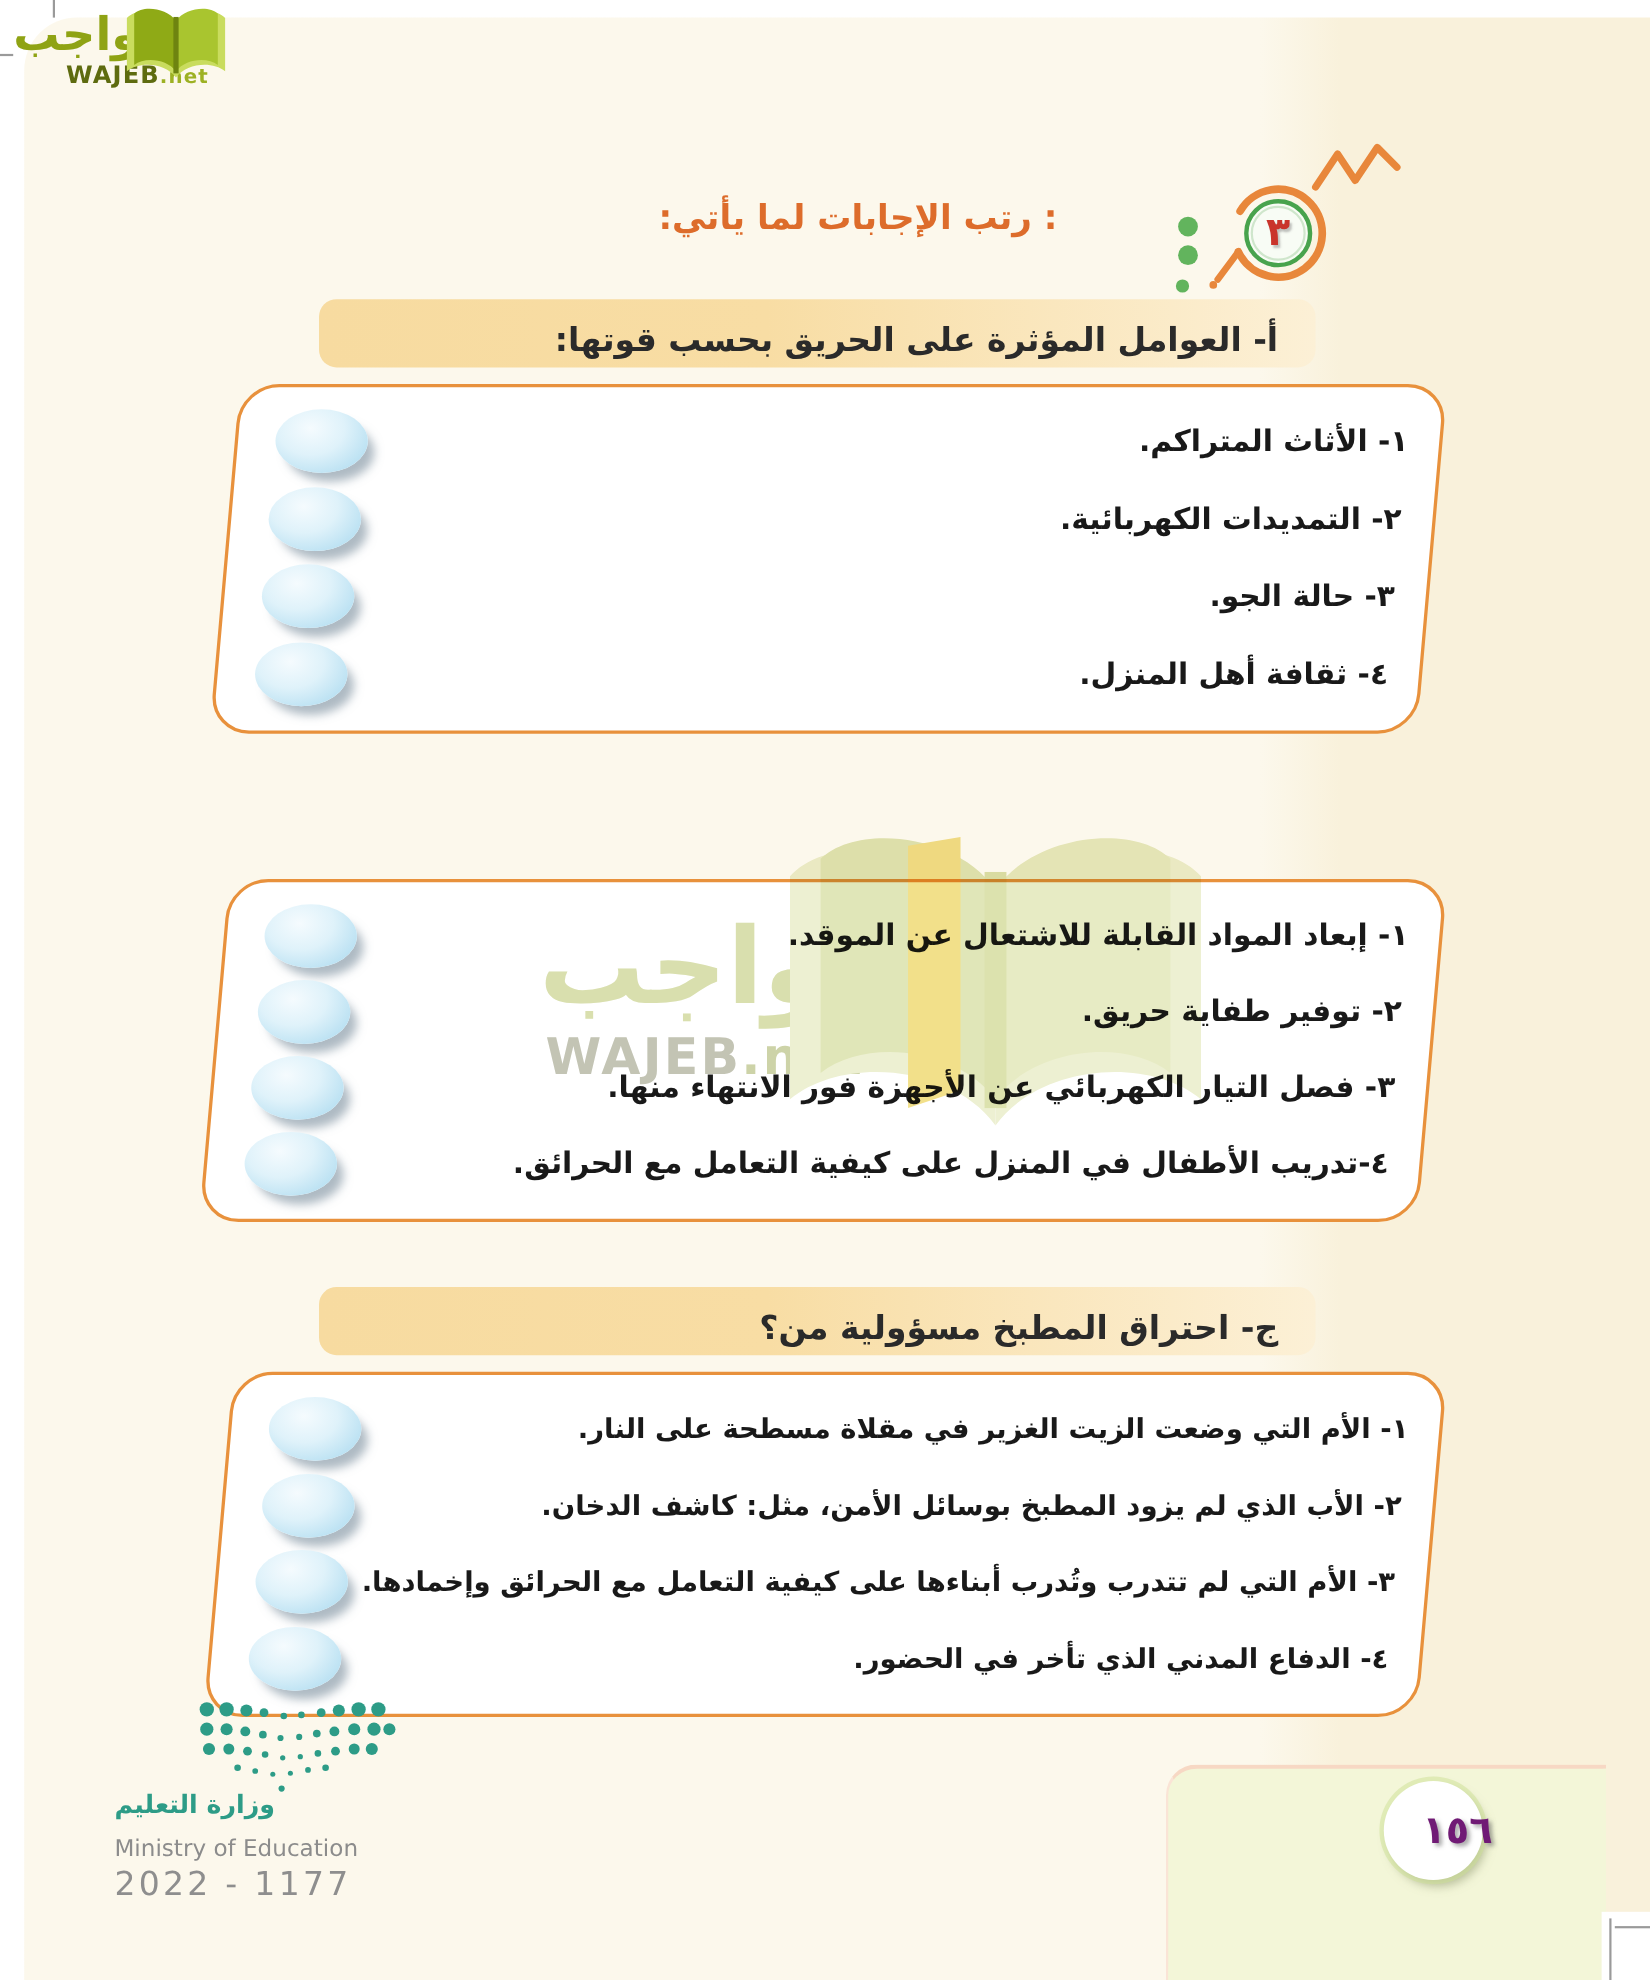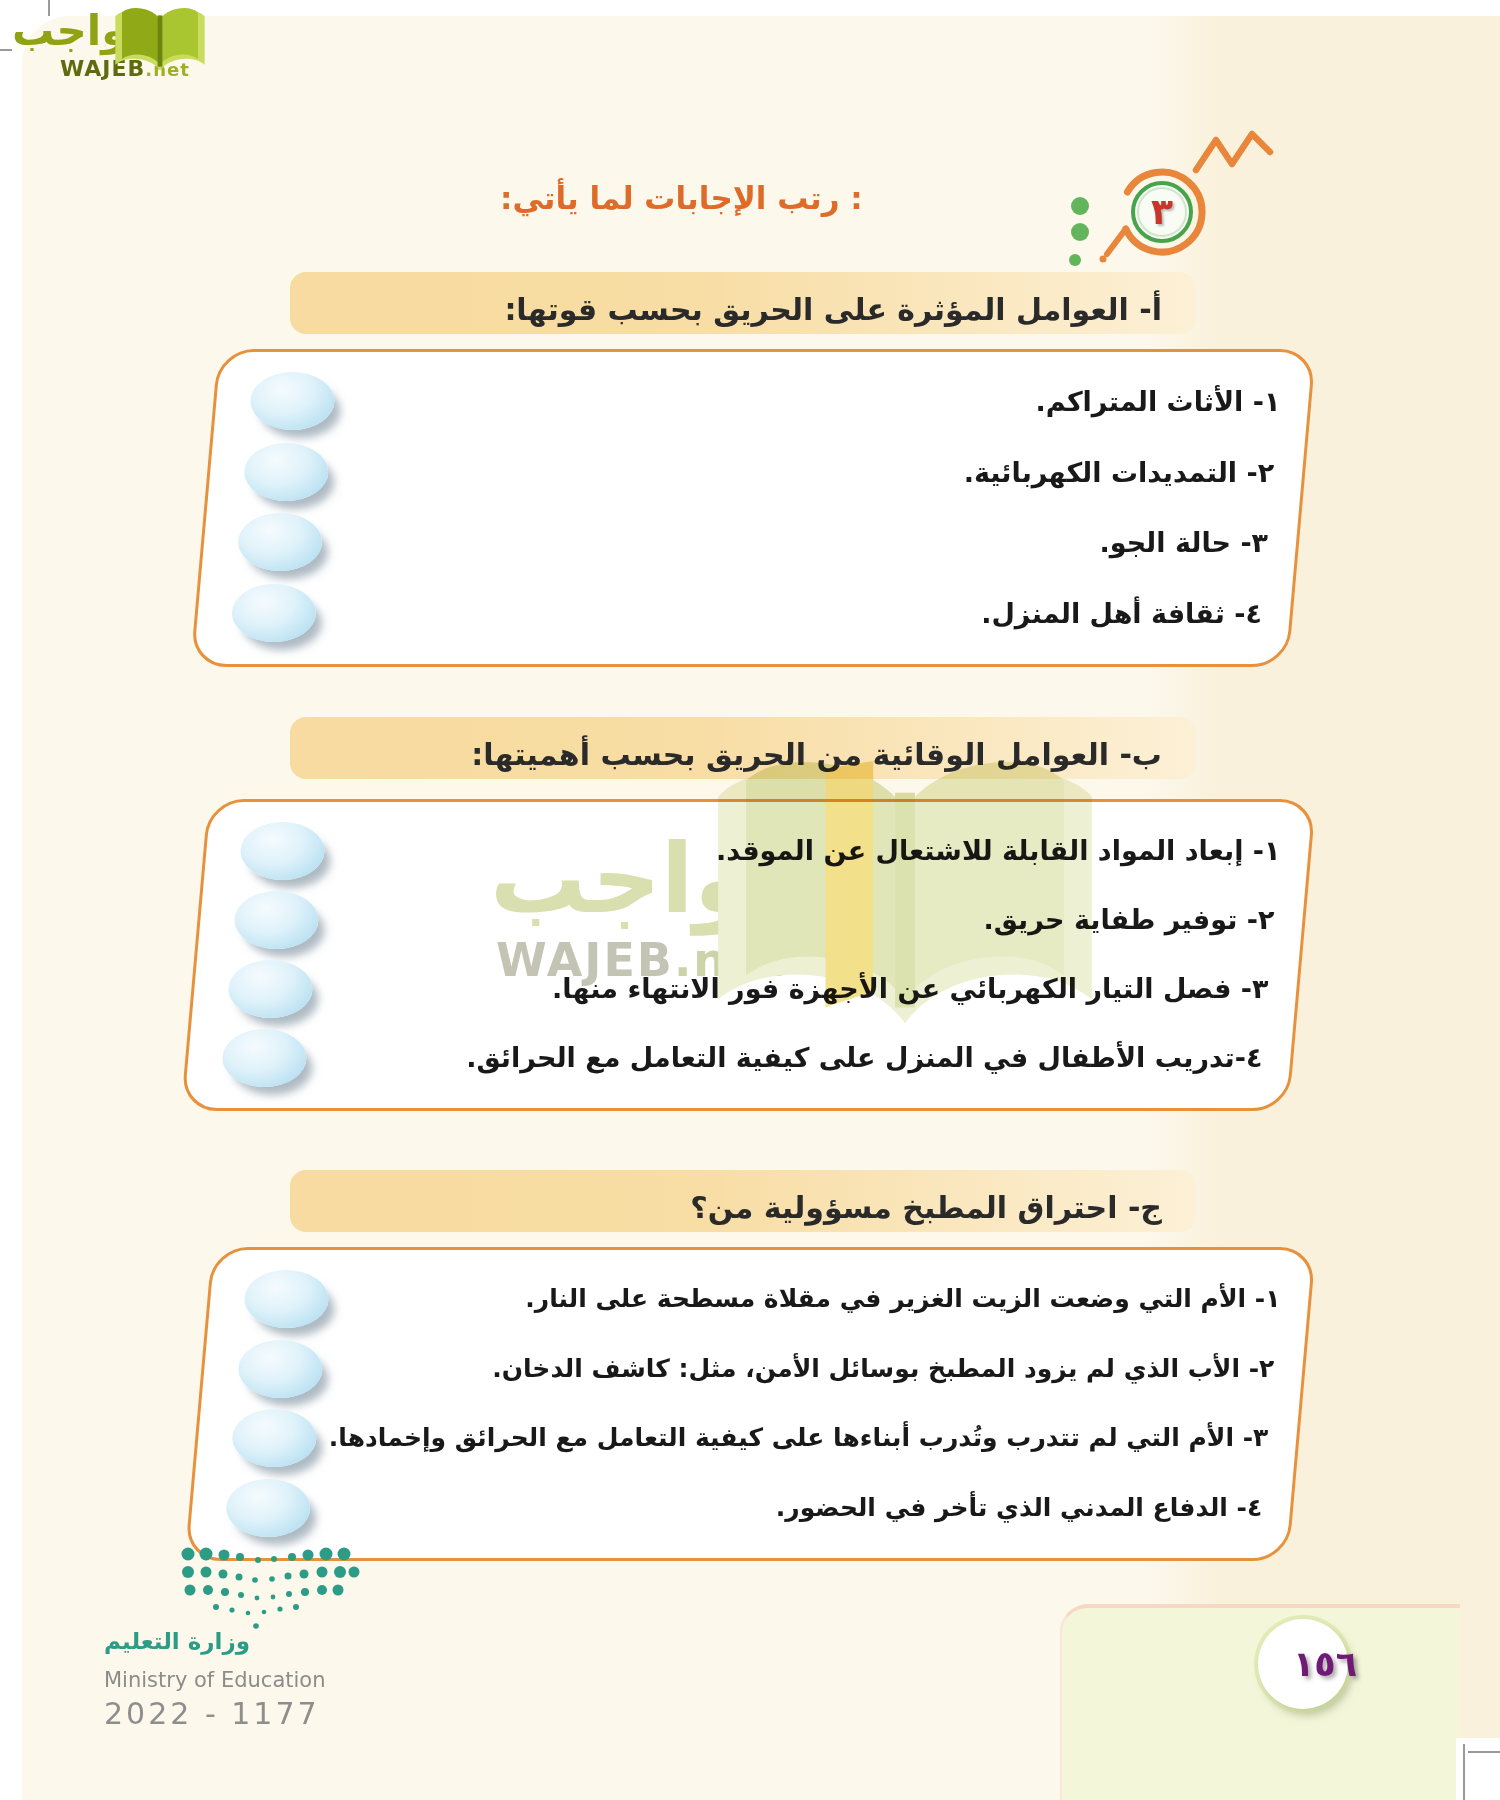--- a/index.html
+++ b/index.html
@@ -10,21 +10,21 @@
            border-radius:48px 0 0 0;z-index:0;
            background:linear-gradient(to right,#FCF8EC 0%,#FCF8EC 76%,#F9F1DB 81%,#F9F1DB 100%);}
   .crop{position:absolute;background:#9a9a9a;z-index:9;}
   
   #brand{position:absolute;left:10px;top:4px;width:270px;height:84px;z-index:8;direction:ltr;}
   .brand-ar{position:absolute;left:2px;top:6px;font-size:42px;font-weight:700;color:#8FA314;line-height:1;}
   .brand-en{position:absolute;left:4px;top:52px;font-size:22px;font-weight:700;color:#5E6B0F;letter-spacing:1px;margin-left:46px;}
   .brand-en .net{color:#9DB123;font-size:18px;}
   .brand-book{position:absolute;left:102px;top:0px;}
   
-  .q-title{position:absolute;right:440px;top:180px;width:560px;text-align:left;
+  .q-title{position:absolute;right:440px;top:180px;width:560px;text-align:center;
            font-size:31px;font-weight:700;color:#DD6C2B;z-index:8;}
   #q-icon{position:absolute;left:1050px;top:120px;z-index:8;}
   .q-num{position:absolute;left:1132px;top:186px;width:60px;height:52px;line-height:52px;
          text-align:center;font-size:36px;font-weight:700;color:#C9342B;z-index:9;
          text-shadow:2px 2px 2px rgba(120,120,120,.45);}
   
   .banner{position:absolute;left:290px;width:906px;height:62px;border-radius:16px;z-index:2;
           background:linear-gradient(to left,#FCF0D6 0%,#F8DDA4 55%,#F7DBA0 100%);
           display:flex;align-items:center;padding:16px 34px 4px 0;box-sizing:border-box;
           font-size:30px;font-weight:700;color:#2a2a2a;}
@@ -121,23 +121,20 @@
         <span class="txt">٣- حالة الجو.</span>
         <span class="oval"></span>
       </div>
       <div class="row">
         <span class="txt">٤- ثقافة أهل المنزل.</span>
         <span class="oval"></span>
       </div>
     </div>
   </div>
 
-  <div class="banner" id="banner-b">
-    <span>ب- العوامل الوقائية من الحريق بحسب أهميتها:</span>
-  </div>
   <div class="abox" id="box-b">
     <div class="items">
       <div class="row">
         <span class="txt">١- إبعاد المواد القابلة للاشتعال عن الموقد.</span>
         <span class="oval"></span>
       </div>
       <div class="row">
         <span class="txt">٢- توفير طفاية حريق.</span>
         <span class="oval"></span>
       </div>

